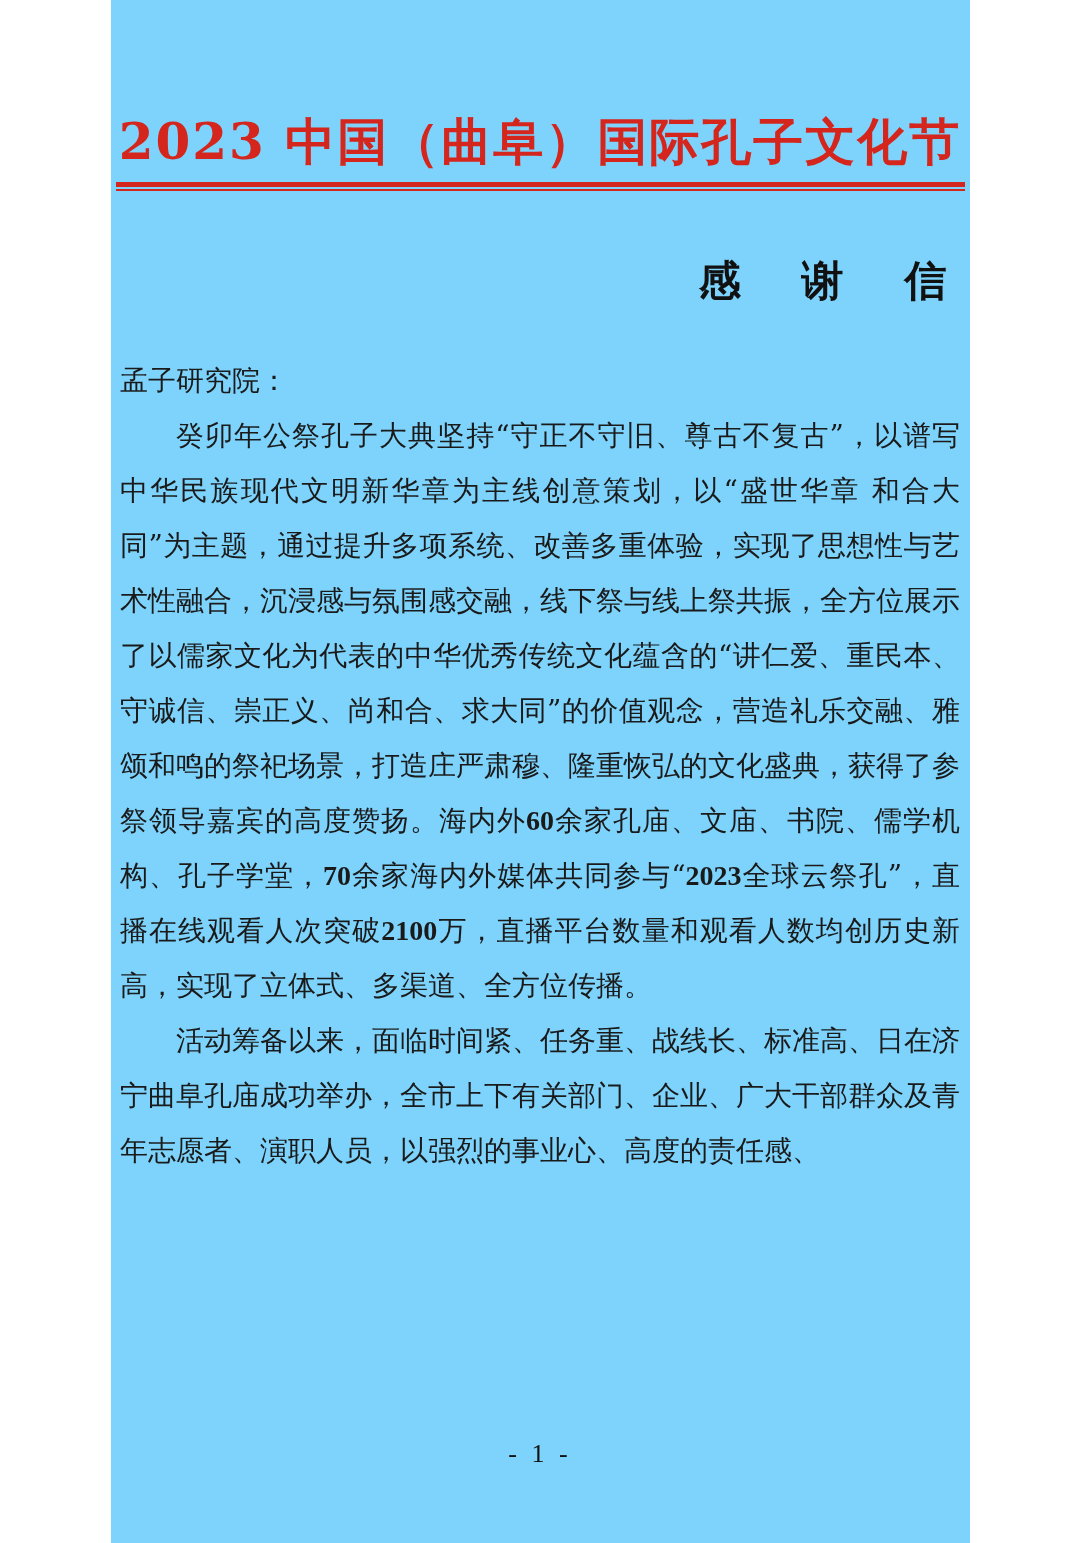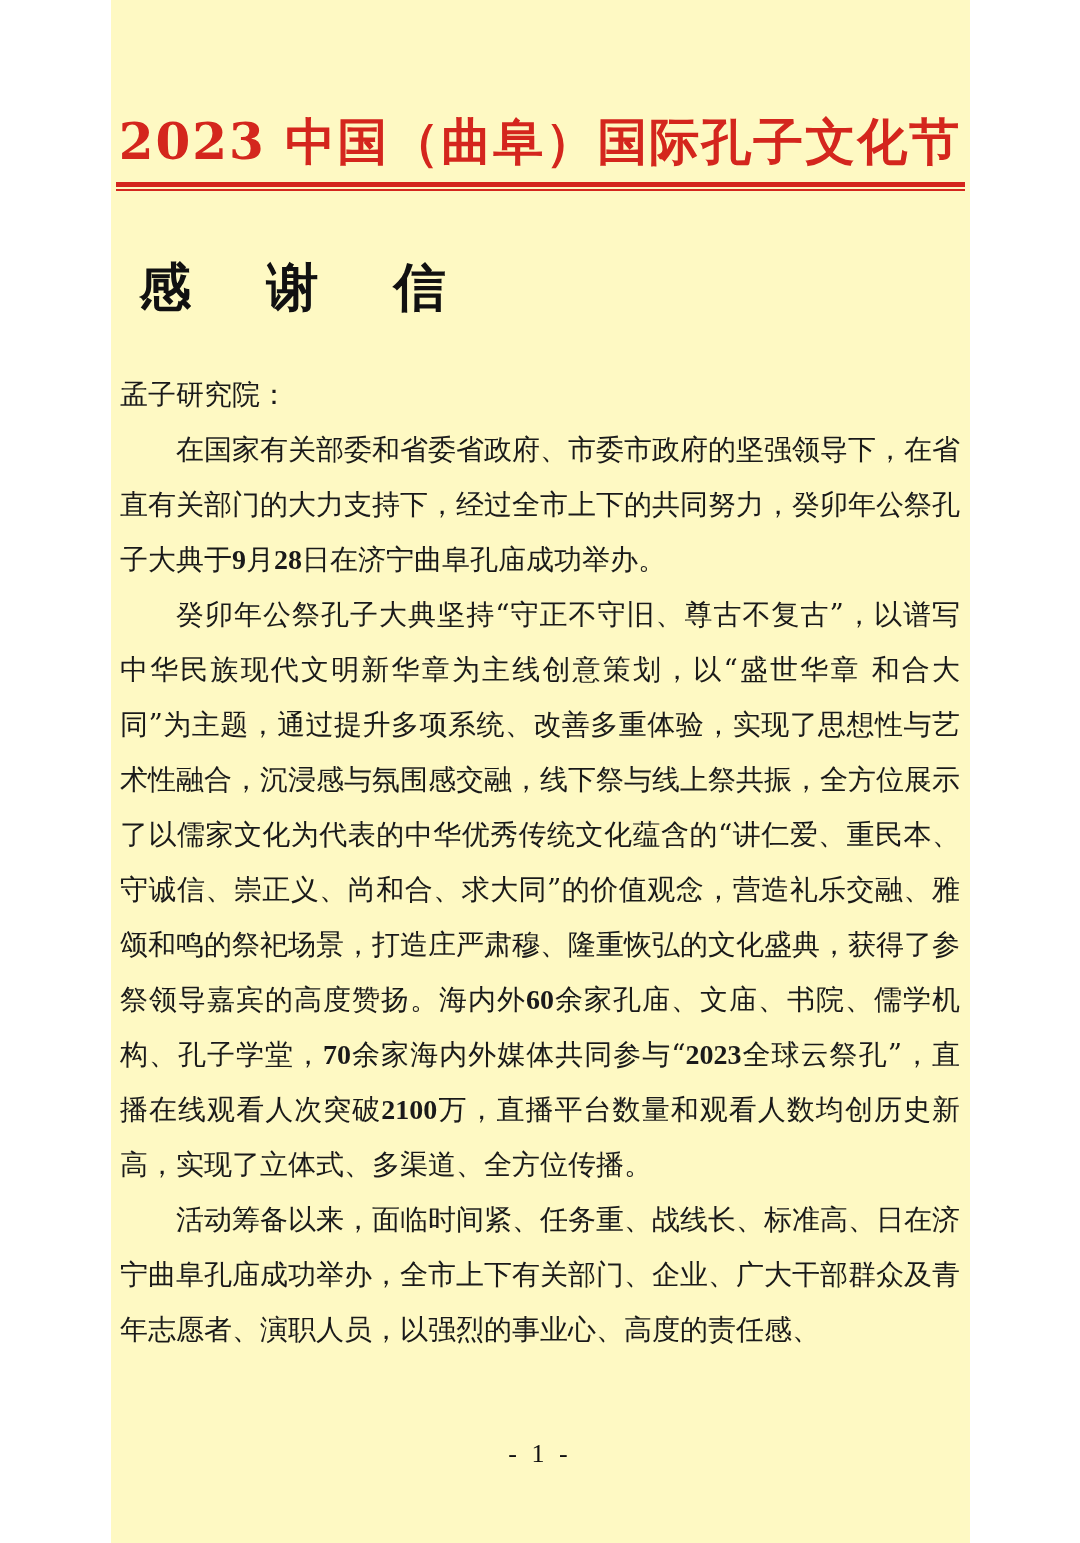--- a/index.html
+++ b/index.html
@@ -4,21 +4,21 @@
   <style>
     * { margin: 0; padding: 0; box-sizing: border-box; }
     html, body { background: #ffffff; }
     body { font-family: "DejaVu Serif", serif; }
 
     .page {
       position: relative;
       width: 859px;
       height: 1543px;
       margin: 0 auto;
-      background: #fef9c3;
+      background: #7dd3fc;
       overflow: hidden;
     }
 
     
     .banner {
       margin-top: 112px;
       text-align: center;
       color: #d4261d;
       font-size: 50px;
       font-weight: bold;
@@ -37,22 +37,22 @@
     }
     .banner-rule .rule-thin {
       height: 2px;
       margin-top: 2px;
       background: #d4261d;
     }
 
     
     .letter-title {
       margin-top: 62px;
-      text-align: left;
-      font-size: 52px;
+      text-align: right;
+      font-size: 42px;
       font-weight: bold;
       color: #111111;
       letter-spacing: 0.55em;
       text-indent: 0.55em;
       font-family: "DejaVu Serif", serif;
     }
 
     
     .letter-body {
       width: 840px;
@@ -100,21 +100,20 @@
   <div class="banner-rule">
     <div class="rule-thick"></div>
     <div class="rule-thin"></div>
   </div>
 
   <div class="letter-title">感 谢 信</div>
 
   <div class="letter-body">
     <div class="salutation">孟子研究院：</div>
 
-    <p class="cn-text">在国家有关部委和省委省政府、市委市政府的坚强领导下，在省直有关部门的大力支持下，经过全市上下的共同努力，癸卯年公祭孔子大典于<b class="num">9</b>月<b class="num">28</b>日在济宁曲阜孔庙成功举办。</p>
 
     <p class="cn-text">癸卯年公祭孔子大典坚持“守正不守旧、尊古不复古”，以谱写中华民族现代文明新华章为主线创意策划，以“盛世华章 和合大同”为主题，通过提升多项系统、改善多重体验，实现了思想性与艺术性融合，沉浸感与氛围感交融，线下祭与线上祭共振，全方位展示了以儒家文化为代表的中华优秀传统文化蕴含的“讲仁爱、重民本、守诚信、崇正义、尚和合、求大同”的价值观念，营造礼乐交融、雅颂和鸣的祭祀场景，打造庄严肃穆、隆重恢弘的文化盛典，获得了参祭领导嘉宾的高度赞扬。海内外<b class="num">60</b>余家孔庙、文庙、书院、儒学机构、孔子学堂，<b class="num">70</b>余家海内外媒体共同参与“<b class="num">2023</b>全球云祭孔”，直播在线观看人次突破<b class="num">2100</b>万，直播平台数量和观看人数均创历史新高，实现了立体式、多渠道、全方位传播。</p>
 
     <p class="cn-text">活动筹备以来，面临时间紧、任务重、战线长、标准高、日在济宁曲阜孔庙成功举办，全市上下有关部门、企业、广大干部群众及青年志愿者、演职人员，以强烈的事业心、高度的责任感、</p>
   </div>
 
   <div class="footer">- 1 -</div>
 
 </div>
 

